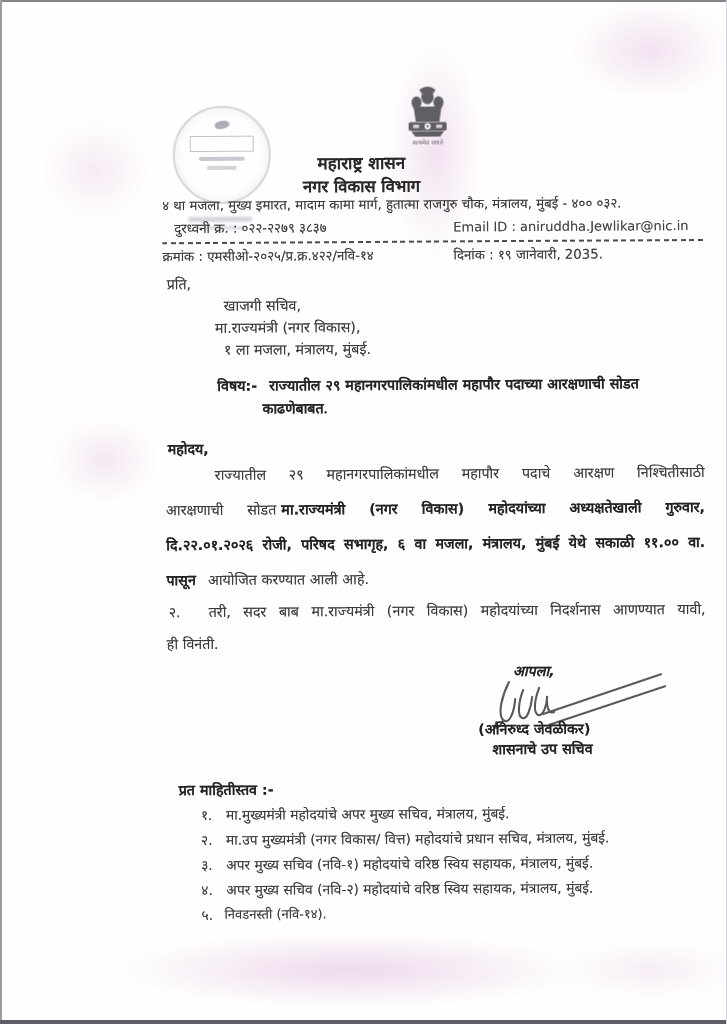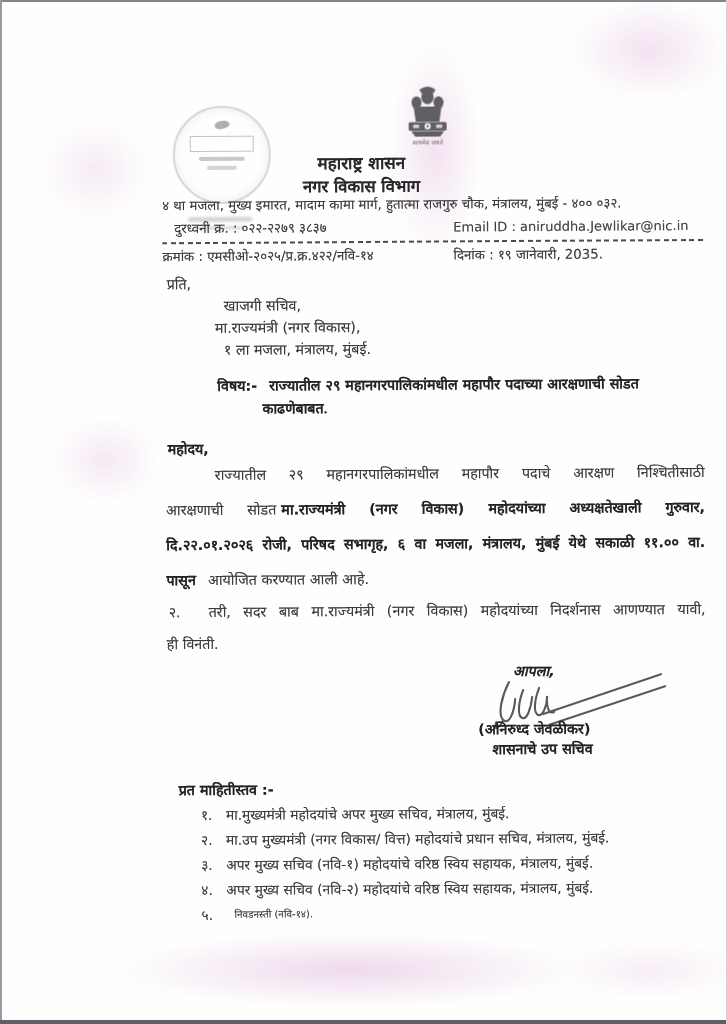--- a/index.html
+++ b/index.html
@@ -147,21 +147,21 @@
     <div class="t listnum" style="left:199px;top:828px;font-size:13.8px;">२.</div>
     <div class="t" style="left:224px;top:828px;font-size:13.8px;">मा.उप मुख्यमंत्री (नगर विकास/ वित्त) महोदयांचे प्रधान सचिव, मंत्रालय, मुंबई.</div>
 
     <div class="t listnum" style="left:199px;top:853px;font-size:13.8px;">३.</div>
     <div class="t" style="left:224px;top:853px;font-size:13.8px;">अपर मुख्य सचिव (नवि-१) महोदयांचे वरिष्ठ स्विय सहायक, मंत्रालय, मुंबई.</div>
 
     <div class="t listnum" style="left:199px;top:878px;font-size:13.8px;">४.</div>
     <div class="t" style="left:224px;top:878px;font-size:13.8px;">अपर मुख्य सचिव (नवि-२) महोदयांचे वरिष्ठ स्विय सहायक, मंत्रालय, मुंबई.</div>
 
     <div class="t listnum" style="left:199px;top:903px;font-size:13.8px;">५.</div>
-    <div class="t" style="left:232px;top:903px;font-size:10px;">निवडनस्ती (नवि-१४).</div>
+    <div class="t" style="left:222px;top:903px;font-size:13px;">निवडनस्ती (नवि-१४).</div>
 
   </div>
 
   <div class="edge edge-top"></div>
   <div class="edge edge-left"></div>
   <div class="edge edge-bottom"></div>
   <div class="edge edge-right"></div>
 
 </div>
 

